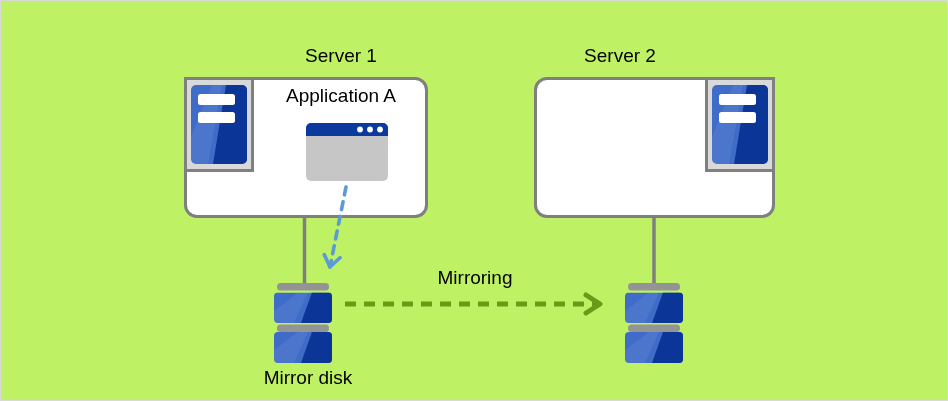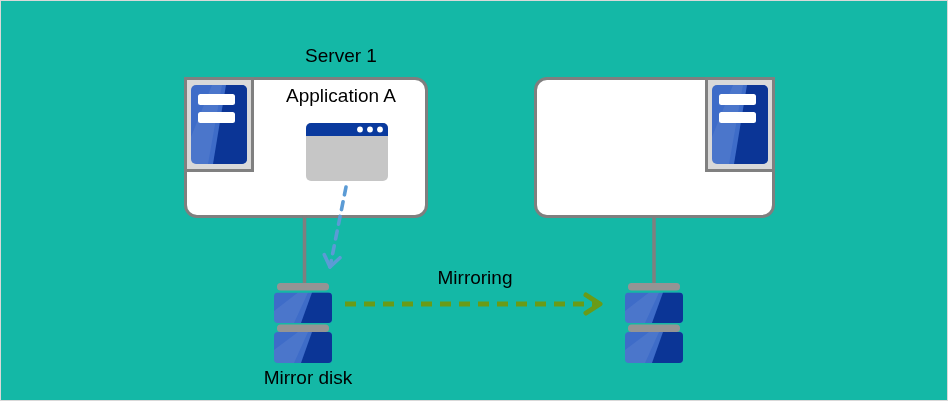--- a/index.html
+++ b/index.html
@@ -17,21 +17,21 @@
     --text:#000000;
   }
   *{box-sizing:border-box;margin:0;padding:0}
   body{
     font-family:"Liberation Sans", sans-serif;
     background:#ffffff;
   }
   .canvas{
     position:relative;
     width:948px;height:401px;
-    background:#14b8a6;
+    background:#bef264;
     border:1px solid var(--canvas-border);
     overflow:hidden;
   }
   .diagram-label{
     position:absolute;
     font-size:19px;
     color:var(--text);
     text-align:center;
     line-height:22px;
     white-space:nowrap;
@@ -47,20 +47,21 @@
   .overlay{position:absolute;left:0;top:0;pointer-events:none}
 </style>
 </head>
 <body>
 
 <div class="canvas">
 
   <div class="diagram-label" style="left:253px;top:44px;width:174px">Server 1</div>
   <div class="server-box" style="left:183px;top:76px;width:244px;height:141px"></div>
 
+  <div class="diagram-label" style="left:533px;top:44px;width:172px">Server 2</div>
   <div class="server-box" style="left:533px;top:76px;width:241px;height:141px"></div>
 
   <div class="diagram-label" style="left:253px;top:84px;width:174px">Application A</div>
 
   <svg class="overlay" width="948" height="401" viewBox="0 0 948 401">
     <defs>
       <marker id="chev-blue" markerUnits="userSpaceOnUse" markerWidth="24" markerHeight="24" viewBox="0 0 24 24" refX="17" refY="12" orient="auto">
         <path d="M6,4 L17,12 L6,20" fill="none" stroke-width="3.6" stroke-linecap="round" stroke-linejoin="round" style="stroke:var(--arrow-blue)"></path>
       </marker>
       <marker id="chev-green" markerUnits="userSpaceOnUse" markerWidth="28" markerHeight="28" viewBox="0 0 28 28" refX="21" refY="14" orient="auto">

